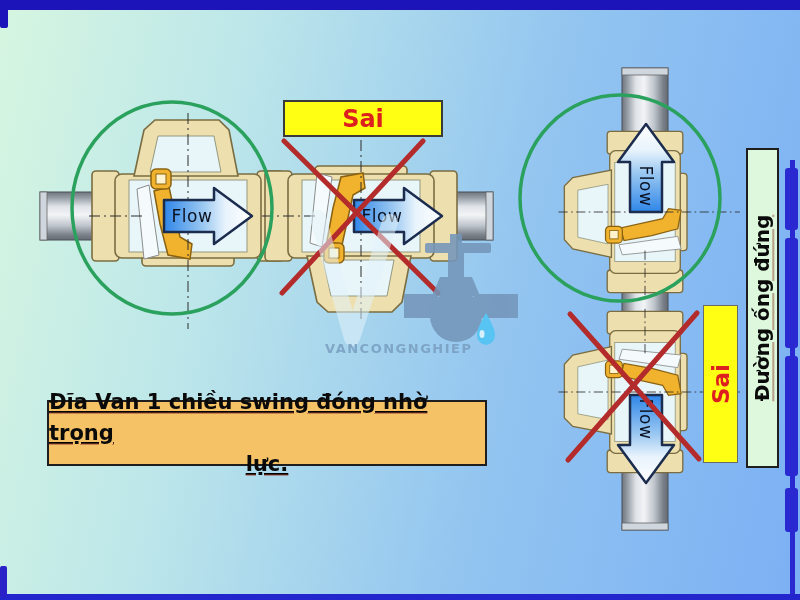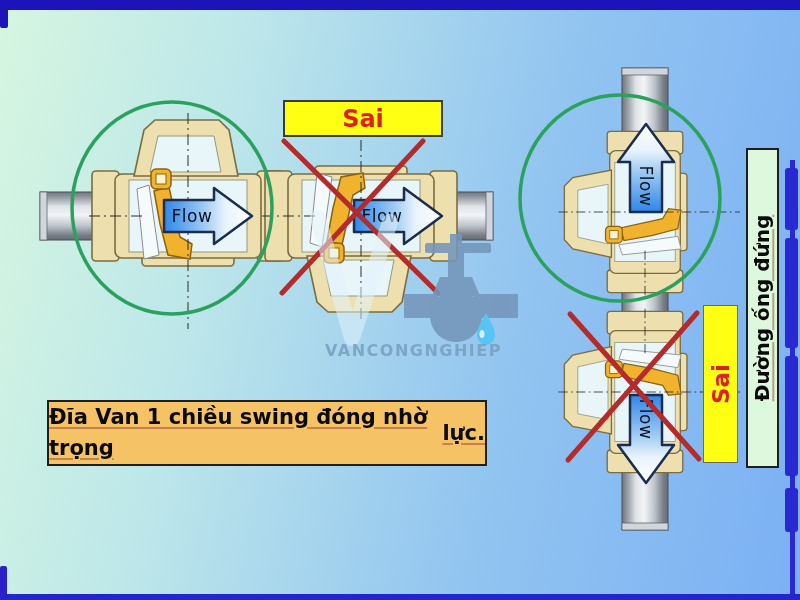--- a/index.html
+++ b/index.html
@@ -22,31 +22,31 @@
   .flow-label{position:absolute;z-index:2;width:60px;height:20px;text-align:center;
     font-size:17px;color:#0b1020;letter-spacing:.5px;}
   .flow-label.vert{transform:rotate(90deg);}
   
   .box{position:absolute;z-index:4;display:flex;align-items:center;justify-content:center;box-sizing:border-box;}
   .badge-h{left:283px;top:100px;width:160px;height:37px;background:#ffff14;border:2px solid #3a3a3a;}
   .badge-h span{color:#de1f1f;font-weight:bold;font-size:24px;}
   .pipe-label-h{left:107px;top:321px;width:316px;height:36px;background:#ddf8dc;border:2px solid #1e1e1e;}
   .pipe-label-h span{color:#0a0a0a;font-weight:bold;font-size:22px;}
   .caption{left:47px;top:400px;width:440px;height:66px;background:#f6c266;border:2px solid #1e1e1e;
-    flex-direction:row;line-height:31px;}
+    flex-direction:column;line-height:31px;text-decoration:underline;}
   .caption span{color:#0a0a0a;font-weight:bold;font-size:21px;}
   .badge-v{left:703px;top:305px;width:35px;height:158px;background:#ffff14;border:1.5px solid #6a6a6a;}
   .badge-v span{color:#de1f1f;font-weight:bold;font-size:23px;transform:rotate(-90deg);white-space:nowrap;}
   .pipe-label-v{left:746px;top:148px;width:33px;height:320px;background:#ddf8dc;border:2px solid #1e1e1e;}
   .pipe-label-v span{color:#0a0a0a;font-weight:bold;font-size:20px;transform:rotate(-90deg);white-space:nowrap;}
   .uline{text-decoration:underline;text-decoration-thickness:1.5px;
     text-decoration-color:rgba(150,70,50,.5);text-underline-offset:3px;}
   
   .watermark{position:absolute;left:0;top:0;width:800px;height:600px;z-index:5;pointer-events:none;}
-  .wm-top{position:absolute;left:325px;top:341px;font-size:16px;font-weight:bold;
+  .wm-top{position:absolute;left:325px;top:341px;font-size:13px;font-weight:bold;
     letter-spacing:1.5px;color:rgba(120,158,190,.85);}
   .wm-bottom{position:absolute;left:330px;top:356px;font-size:38px;font-weight:bold;
     letter-spacing:4px;color:rgba(143,152,163,.75);}
   
   .cream{fill:#eedfae;stroke:#7a6d42;stroke-width:1.6;}
   .inner{fill:#e8f6fa;stroke:#93987f;stroke-width:1;}
   .seat{fill:#f5fbfd;stroke:#8c8c8c;stroke-width:1;}
   .gold{fill:#f1b32e;stroke:#8a6211;stroke-width:1.5;}
   .cl{stroke:#2c2c2c;stroke-width:1;stroke-dasharray:11 4 2 4;fill:none;}
   .pipe{stroke:#4a4f58;stroke-width:1;}

